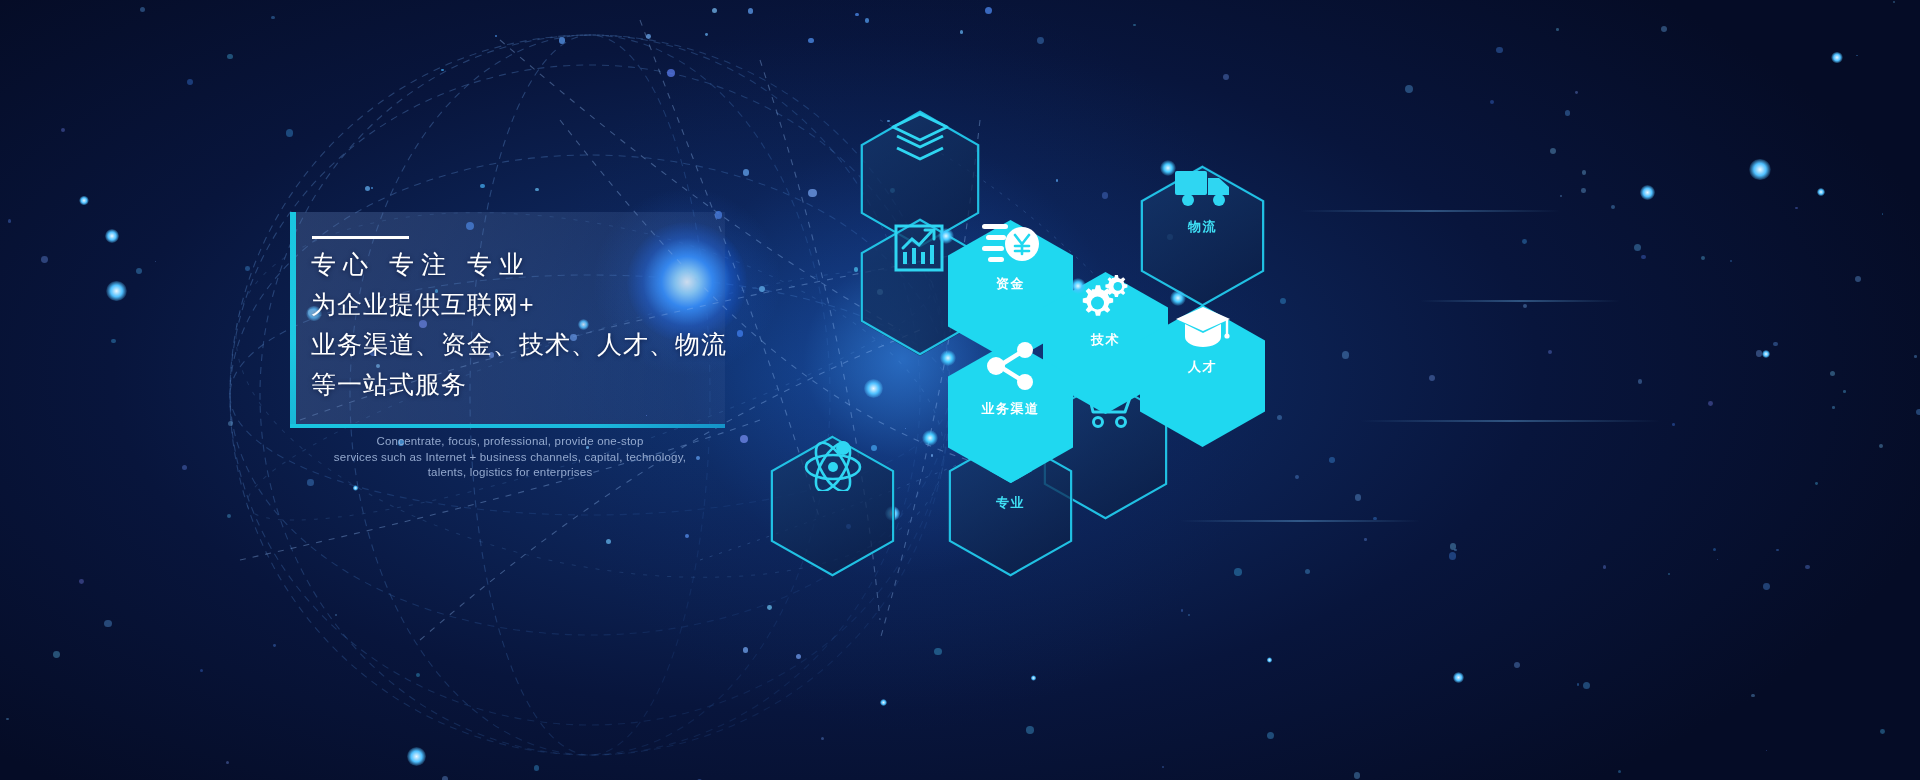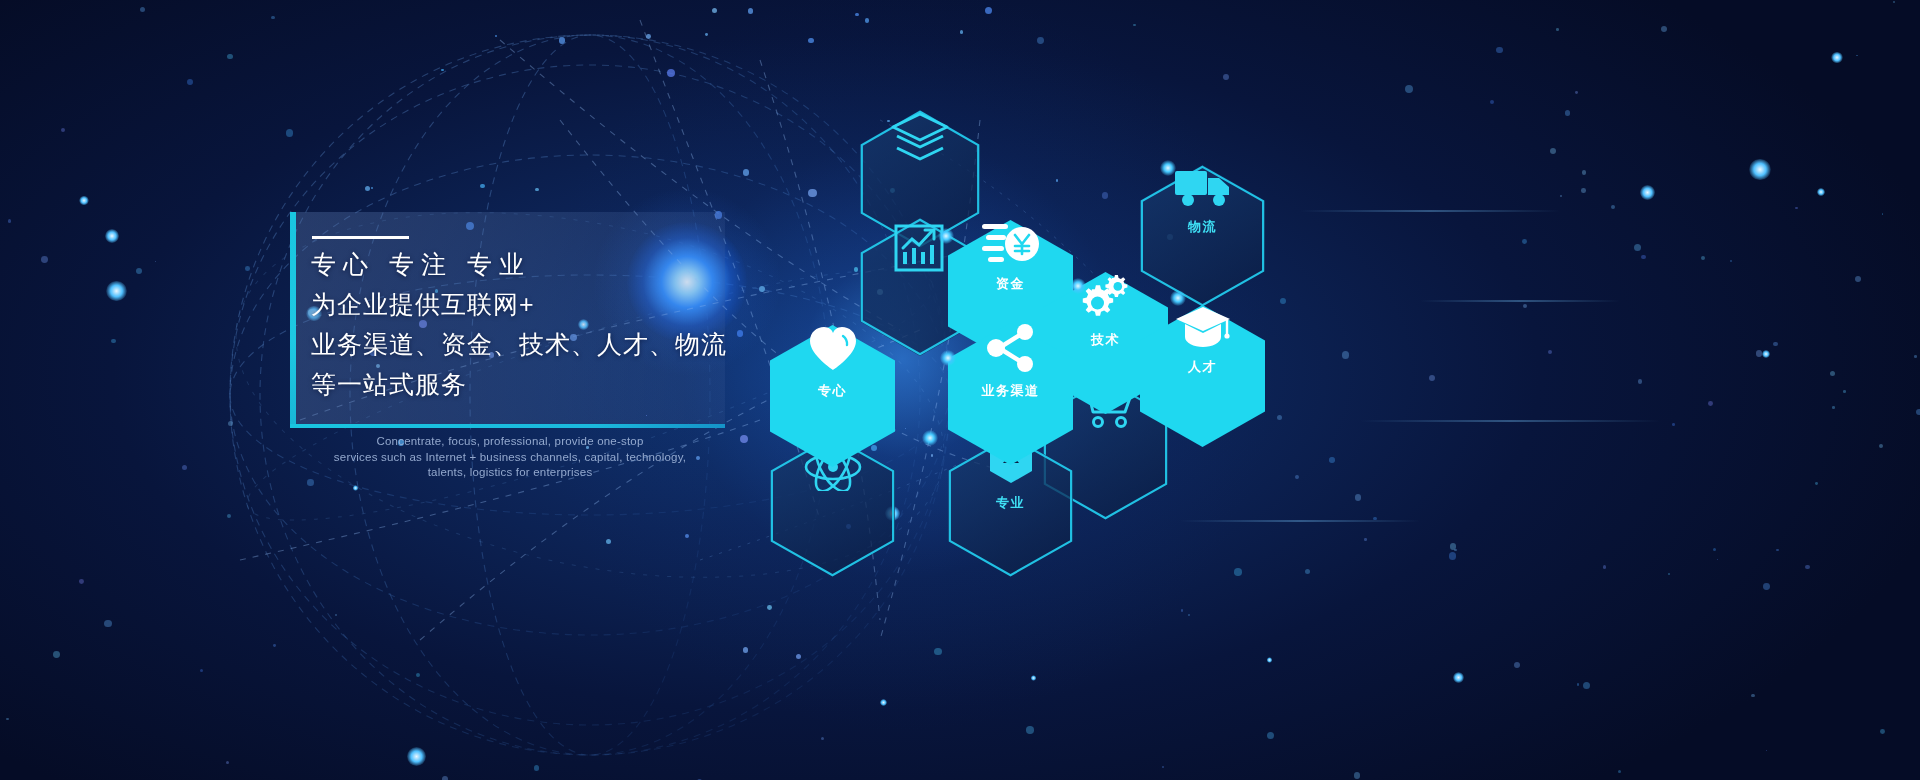--- a/index.html
+++ b/index.html
@@ -449,30 +449,20 @@
               </g>
               <g fill="#2fd6f2">
                 <rect x="11" y="34" width="4" height="12"></rect>
                 <rect x="20" y="30" width="4" height="16"></rect>
                 <rect x="29" y="34" width="4" height="12"></rect>
                 <rect x="38" y="27" width="4" height="19"></rect>
               </g>
             </svg></span>
         </div>
       </div>
-      <div class="hex filled" style="--w: 125px; --h: 142px; left: 30px; top: 225px; z-index: 5;">
-        <div class="hexshape"></div>
-        <div class="hexinner">
-          <span class="hexicon"><svg width="52" height="48" viewBox="0 0 52 48">
-              <path d="M26 45 C26 45 3 30 3 16 C3 7 10 2 17 2 C22 2 25 5 26 8 C27 5 30 2 35 2 C42 2 49 7 49 16 C49 30 26 45 26 45 Z" fill="#ffffff"></path>
-              <path d="M36 11 a10 10 0 0 1 4 9" fill="none" stroke="#1fd8f0" stroke-width="2.4" stroke-linecap="round"></path>
-            </svg></span>
-          <span class="hexlabel">专心</span>
-        </div>
-      </div>
       <div class="hex filled" style="--w: 125px; --h: 142px; left: 208px; top: 120px; z-index: 5;">
         <div class="hexshape"></div>
         <div class="hexinner">
           <span class="hexicon"><svg width="58" height="46" viewBox="0 0 58 46">
               <g fill="#ffffff">
                 <rect x="0" y="4" width="26" height="5" rx="2.5"></rect>
                 <rect x="4" y="15" width="20" height="5" rx="2.5"></rect>
                 <rect x="0" y="26" width="22" height="5" rx="2.5"></rect>
                 <rect x="6" y="37" width="16" height="5" rx="2.5"></rect>
               </g>
@@ -525,21 +515,21 @@
         <div class="hexinner">
           <span class="hexicon"><svg width="56" height="44" viewBox="0 0 56 44">
               <path d="M28 2 L55 14 L28 26 L1 14 Z" fill="#ffffff"></path>
               <path d="M10 19 V32 C10 38 19 42 28 42 C37 42 46 38 46 32 V19 L28 28 Z" fill="#ffffff"></path>
               <path d="M52 15 V29" stroke="#ffffff" stroke-width="2.4" stroke-linecap="round"></path>
               <circle cx="52" cy="31" r="2.6" fill="#ffffff"></circle>
             </svg></span>
           <span class="hexlabel">人才</span>
         </div>
       </div>
-      <div class="hex filled" style="--w: 125px; --h: 142px; left: 208px; top: 223px; z-index: 5;">
+      <div class="hex filled" style="--w: 125px; --h: 142px; left: 208px; top: 241px; z-index: 5;">
         <div class="hexshape"></div>
         <div class="hexinner">
           <span class="hexicon"><svg width="52" height="50" viewBox="0 0 52 50">
               <g stroke="#ffffff" stroke-width="4.5" stroke-linecap="round">
                 <path d="M14 25 L38 10"></path>
                 <path d="M14 25 L38 40"></path>
               </g>
               <circle cx="40" cy="9" r="8" fill="#ffffff"></circle>
               <circle cx="11" cy="25" r="9" fill="#ffffff"></circle>
               <circle cx="40" cy="41" r="8" fill="#ffffff"></circle>

